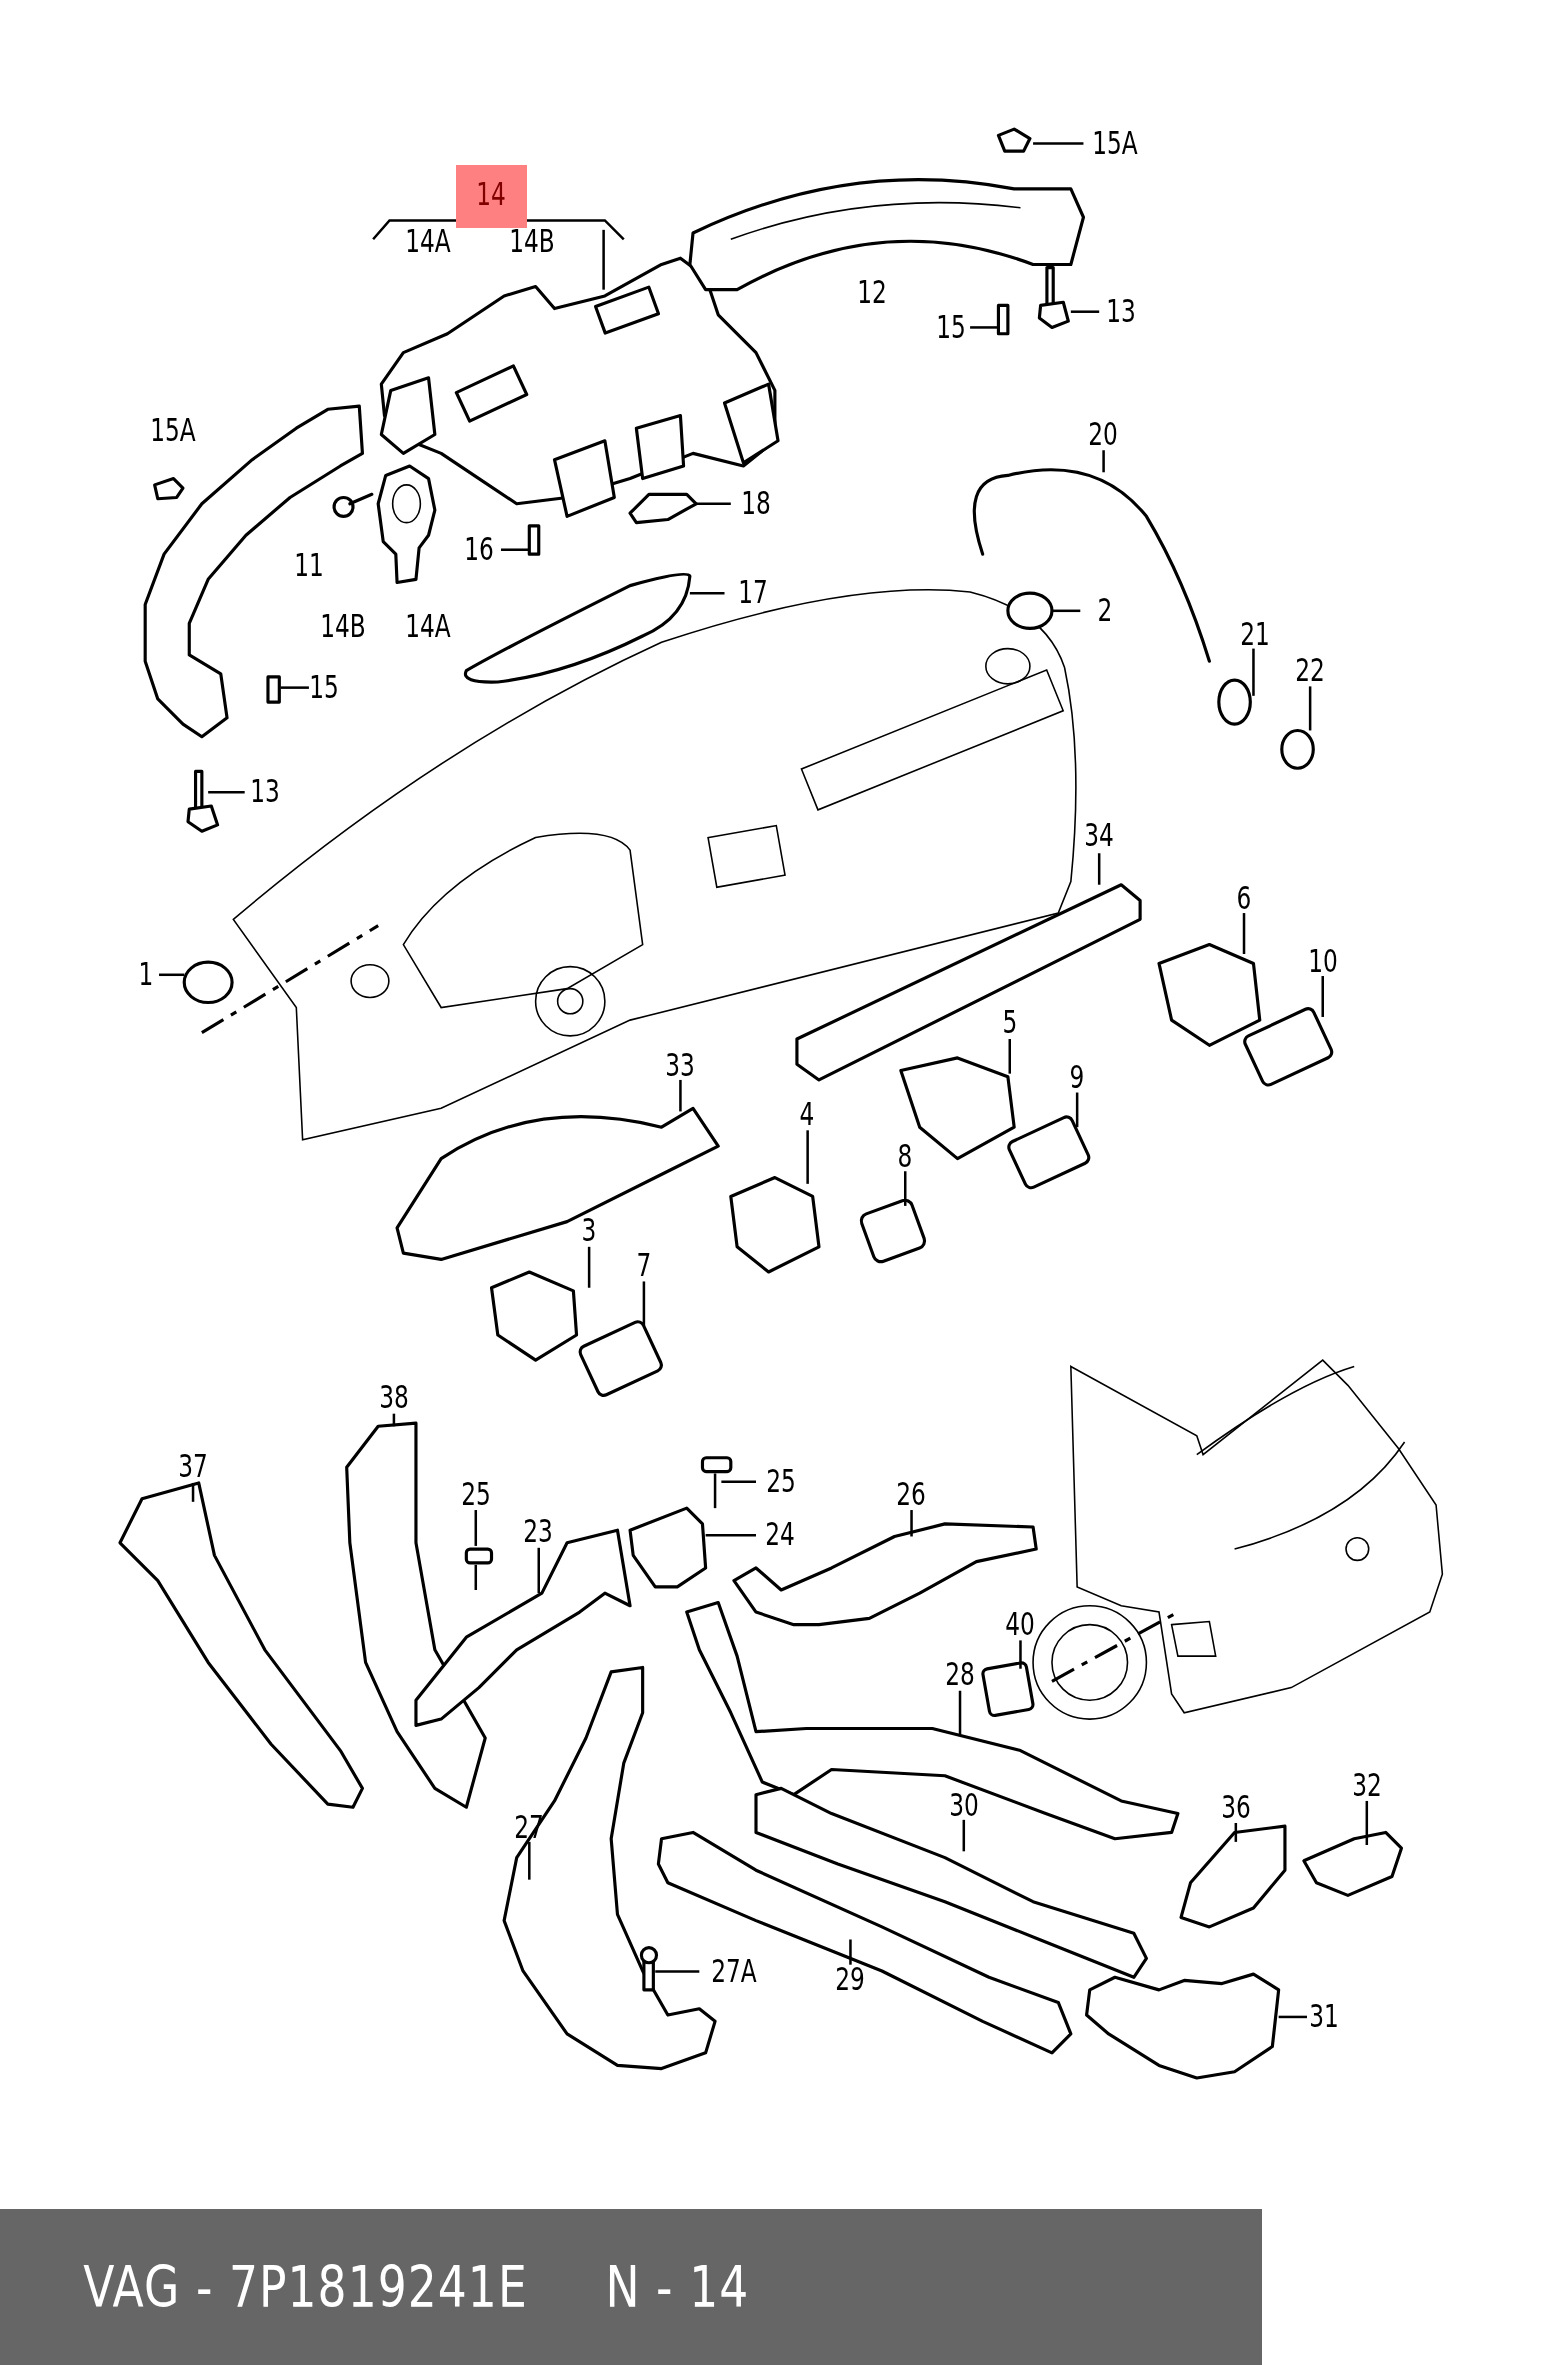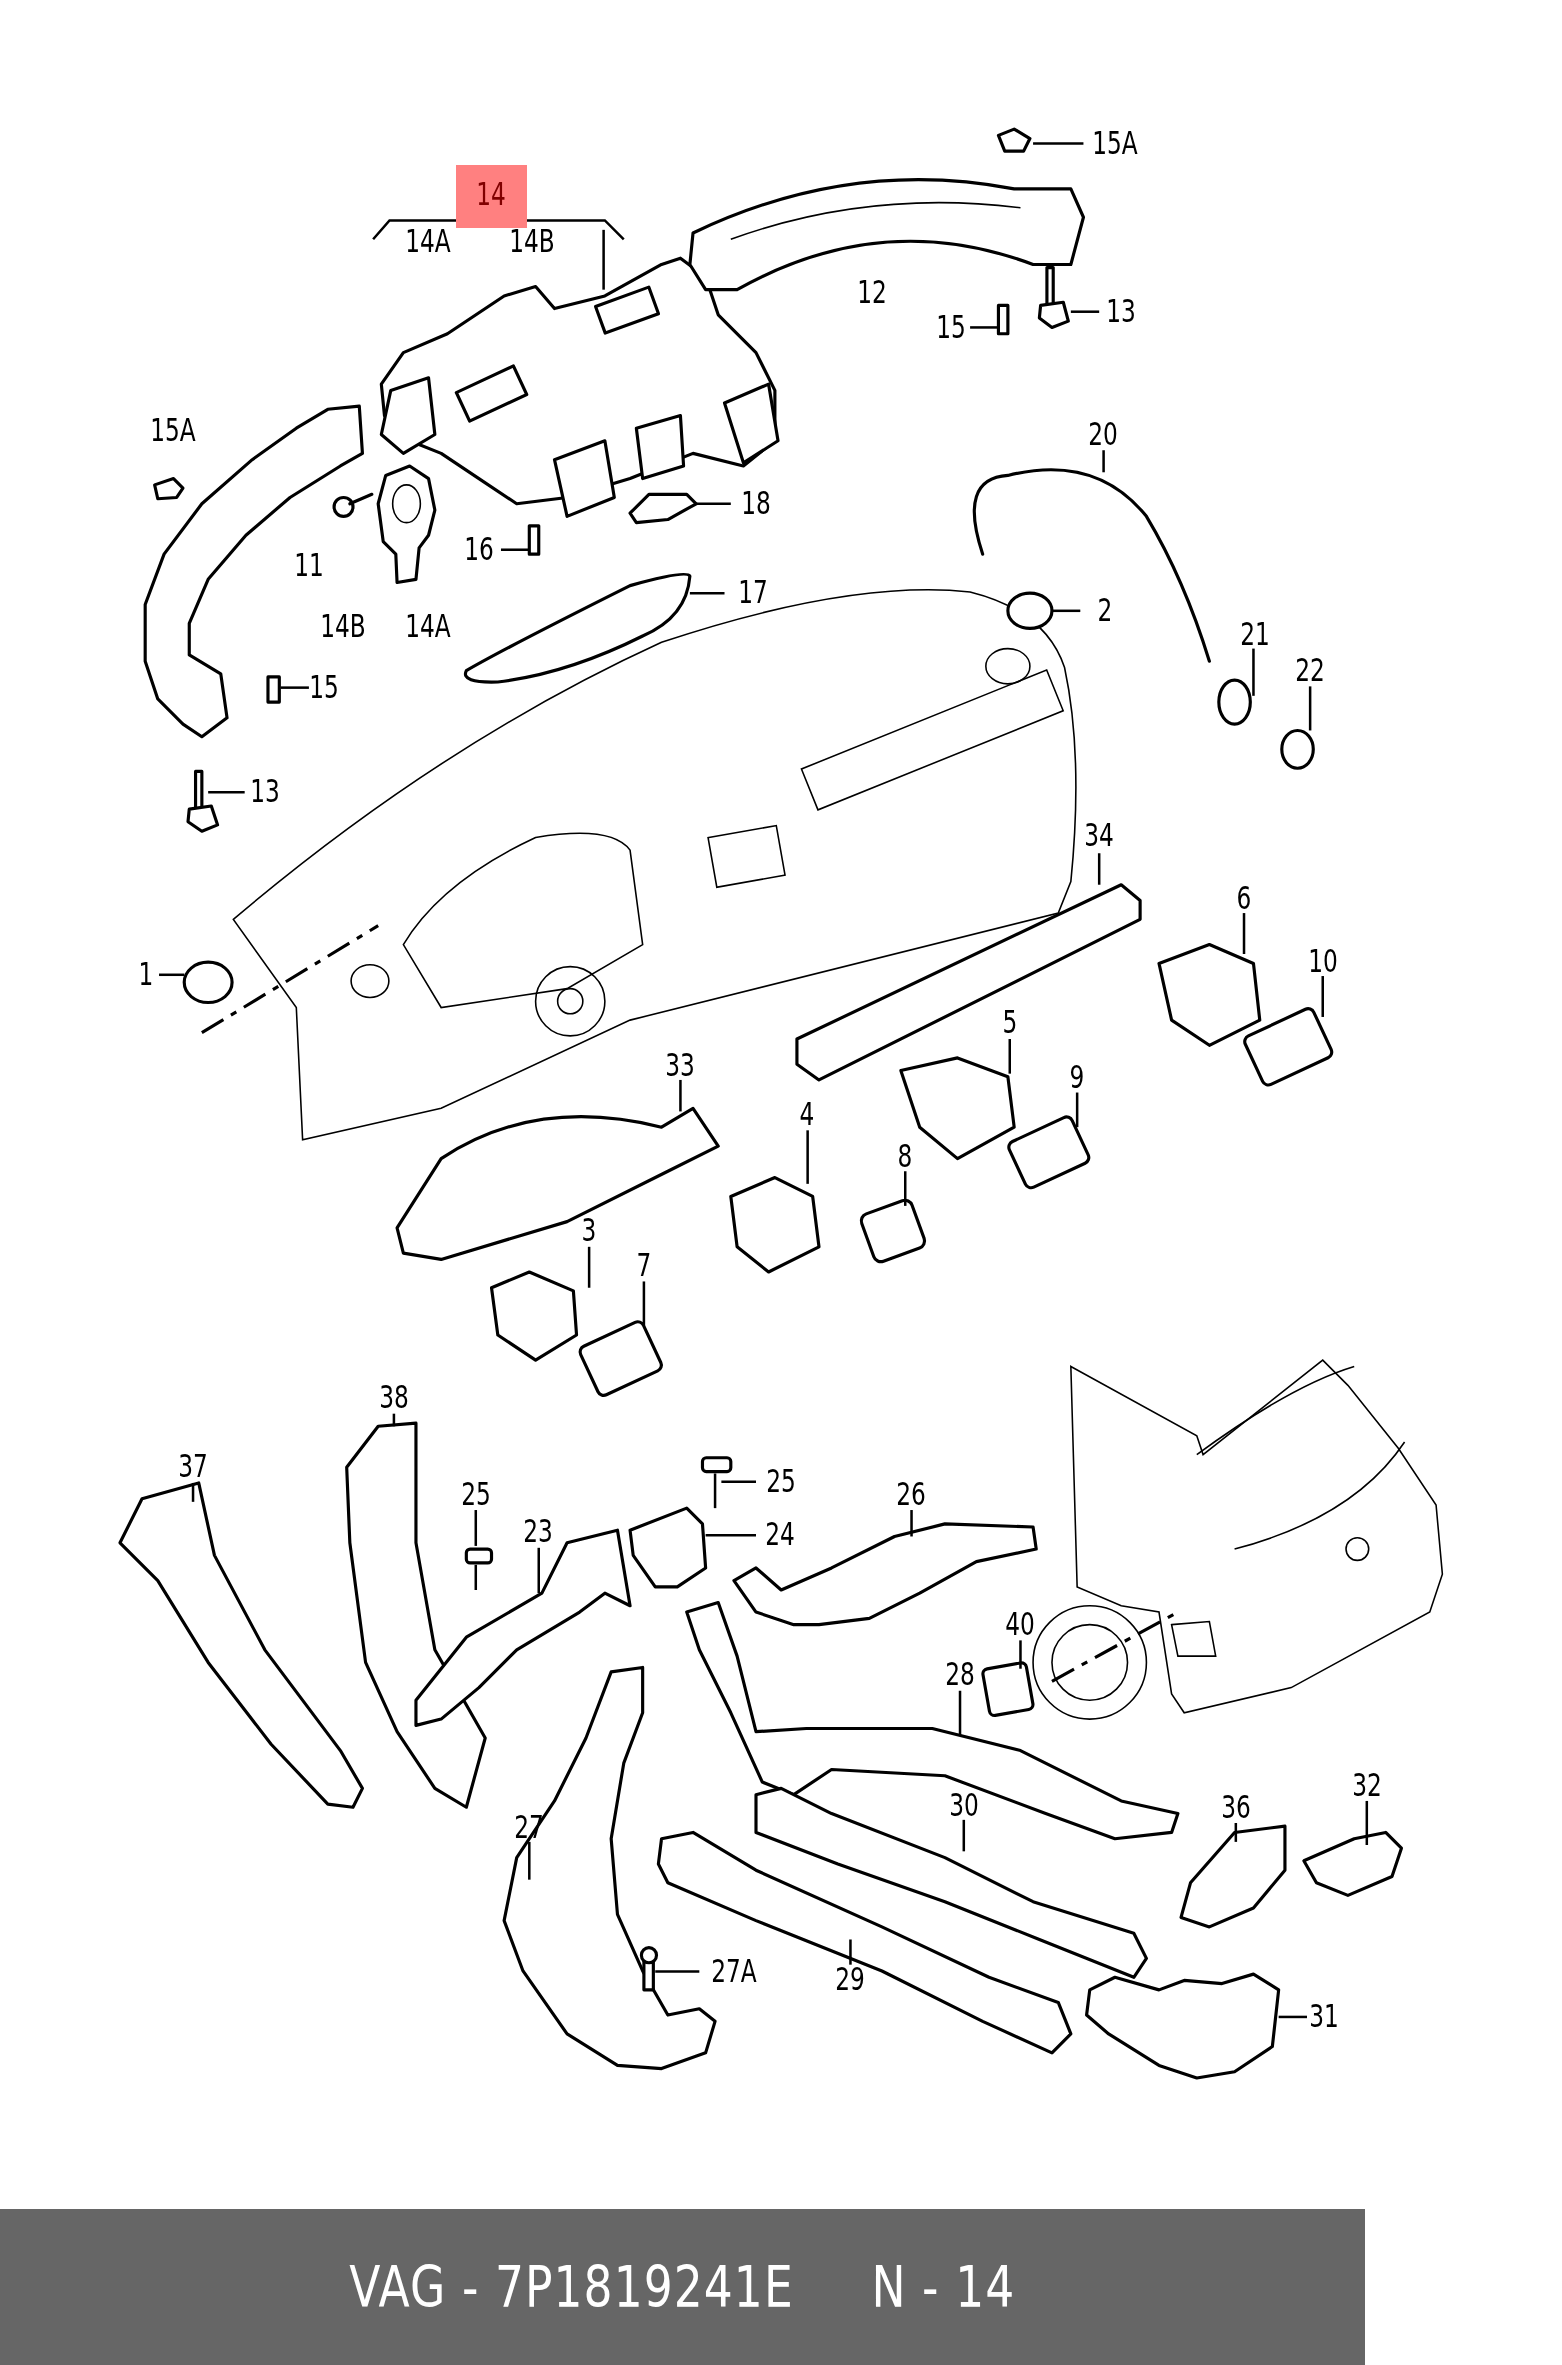--- a/index.html
+++ b/index.html
@@ -30,25 +30,24 @@
     position: absolute;
     left: 456px; top: 149px;
     width: 71px; height: 63px;
     background: #ff8080;
     margin-top: 16px;
   }
   #highlight-box .lbl { color: #800000; }
   #footer {
     position: absolute;
     left: 0; top: 2209px;
-    width: 1365px; height: 156px;
+    width: 1262px; height: 156px;
     background: #666666;
     display: flex;
     align-items: center;
-    justify-content: center;
   }
   #footer-text {
     color: #ffffff;
     font-family: "DejaVu Sans", sans-serif;
     font-size: 57px;
     letter-spacing: 1.3px;
     transform: scaleX(0.8);
     white-space: pre;
   }
   svg .part { fill: #ffffff; stroke: #000; stroke-width: 5; stroke-linejoin: round; stroke-linecap: round; }

